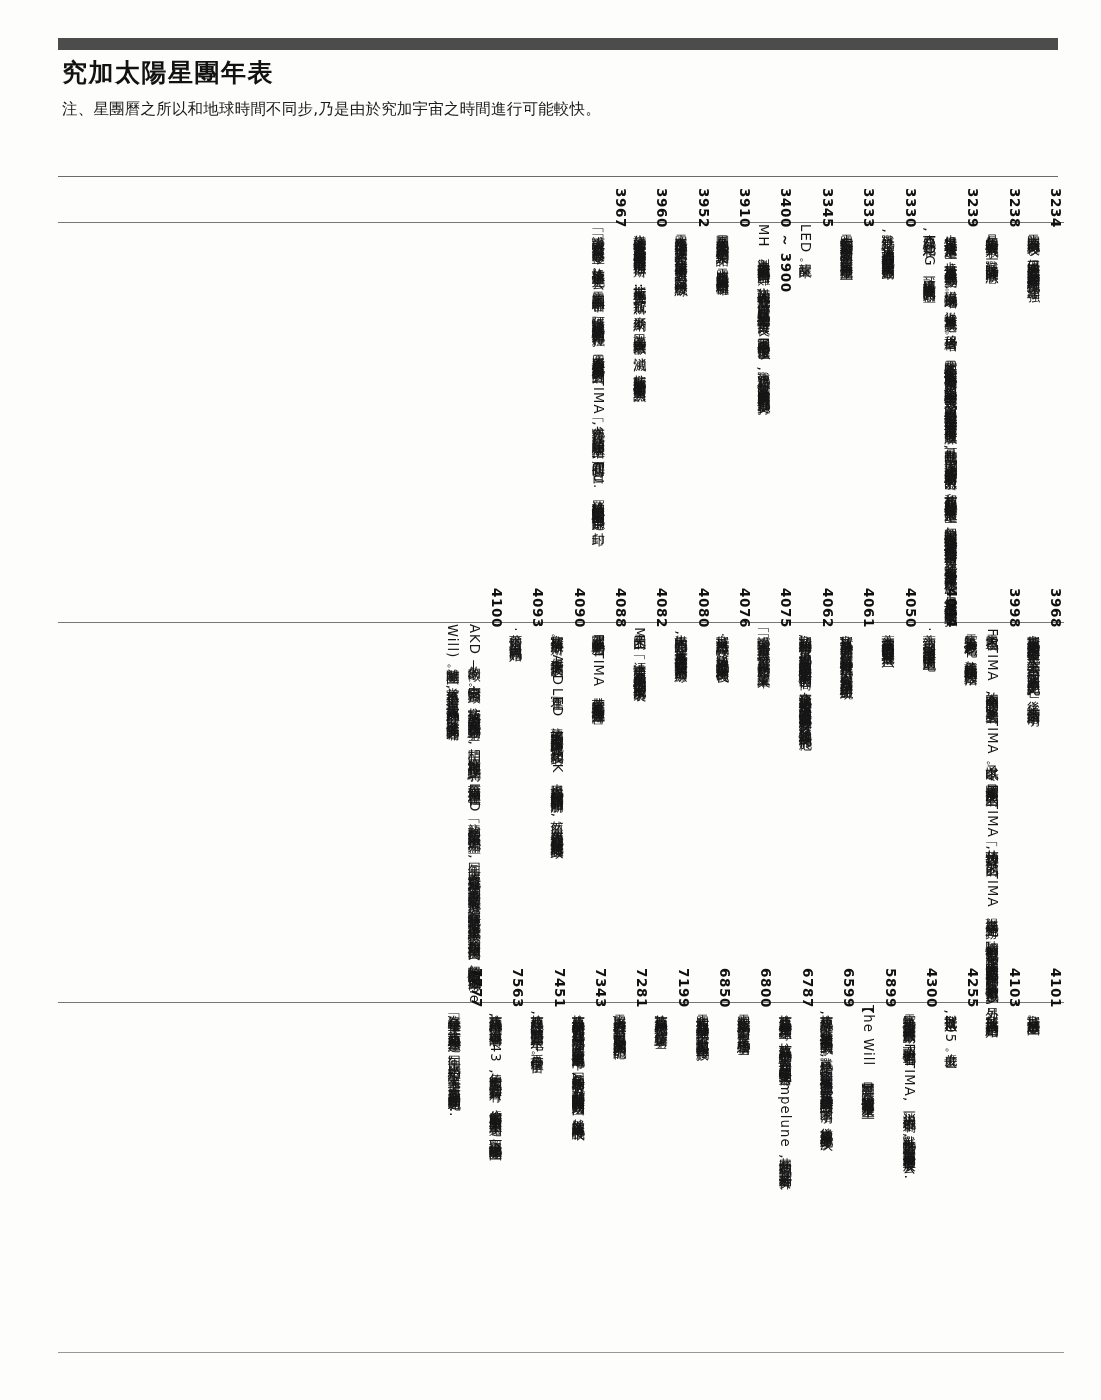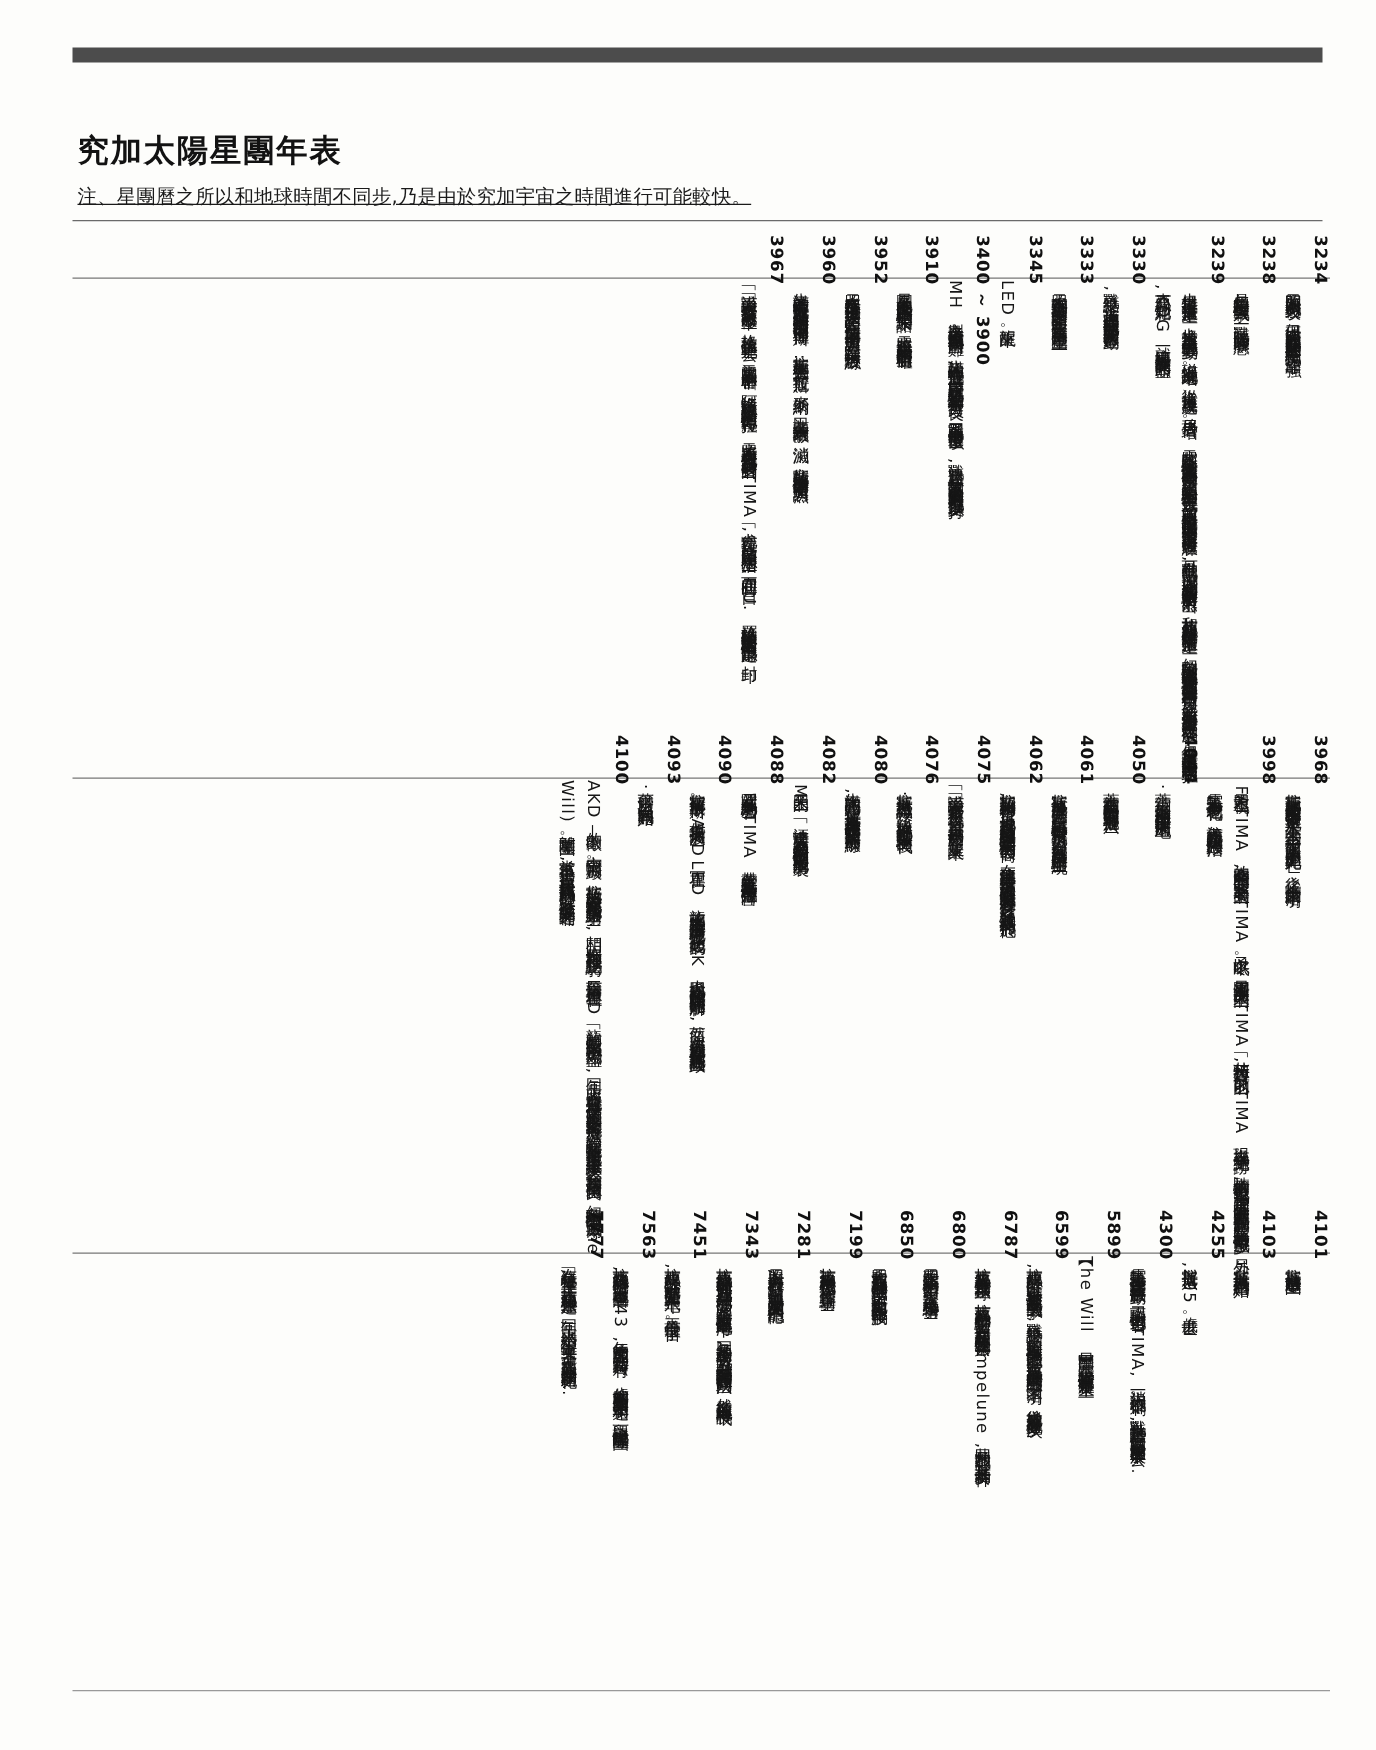--- a/index.html
+++ b/index.html
@@ -30,37 +30,35 @@
     width: 1000px;
     height: 12px;
     background: #4c4c4c;
   }
   
   .header {
     position: absolute;
     left: 62px;
     top: 58px;
     width: 1000px;
-    margin-top: 48px;
   }
   .doc-title {
     font-size: 25px;
     font-weight: bold;
     letter-spacing: 1.5px;
     color: #121212;
     margin: 0 0 8px 0;
     line-height: 1.2;
   }
   .note-line {
     font-size: 15.5px;
     line-height: 1.75;
     color: #1a1a1a;
     letter-spacing: 0.2px;
     white-space: nowrap;
-    text-decoration: underline;
   }
   .header-rule {
     position: absolute;
     left: 58px;
     top: 176px;
     width: 1000px;
     height: 1px;
     background: #6a6a6a;
   }
 

